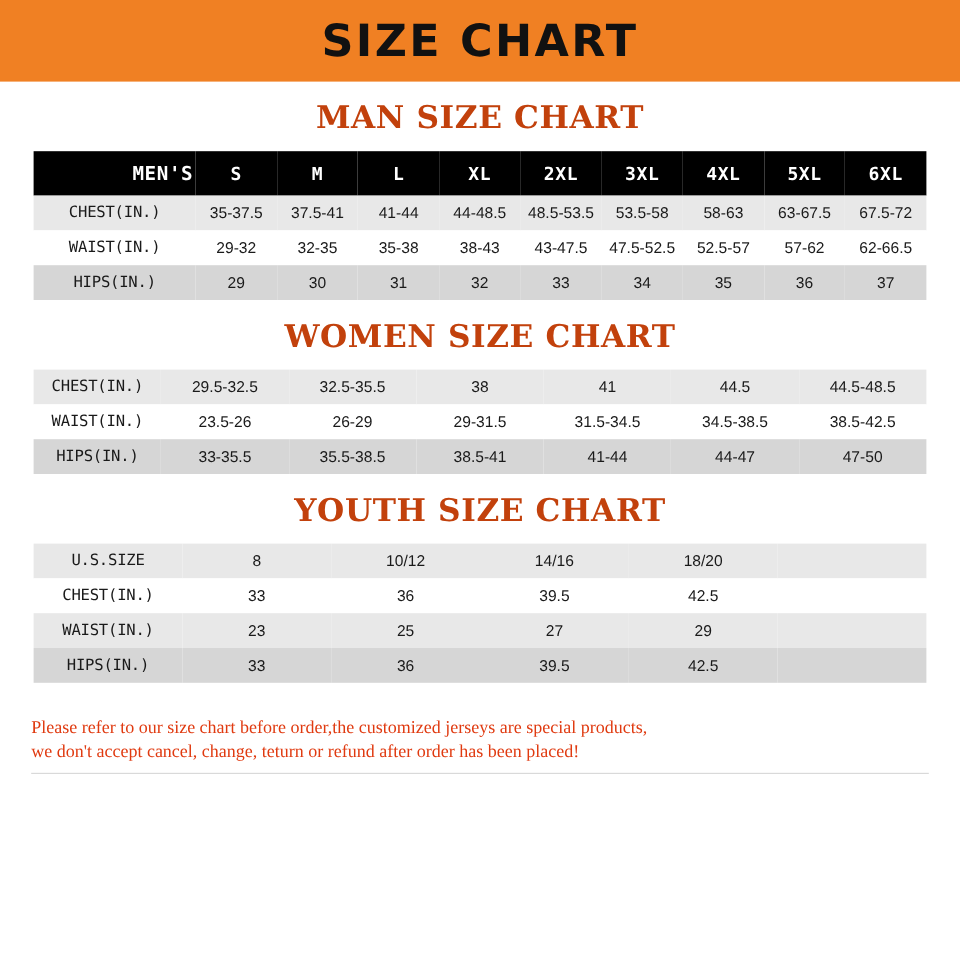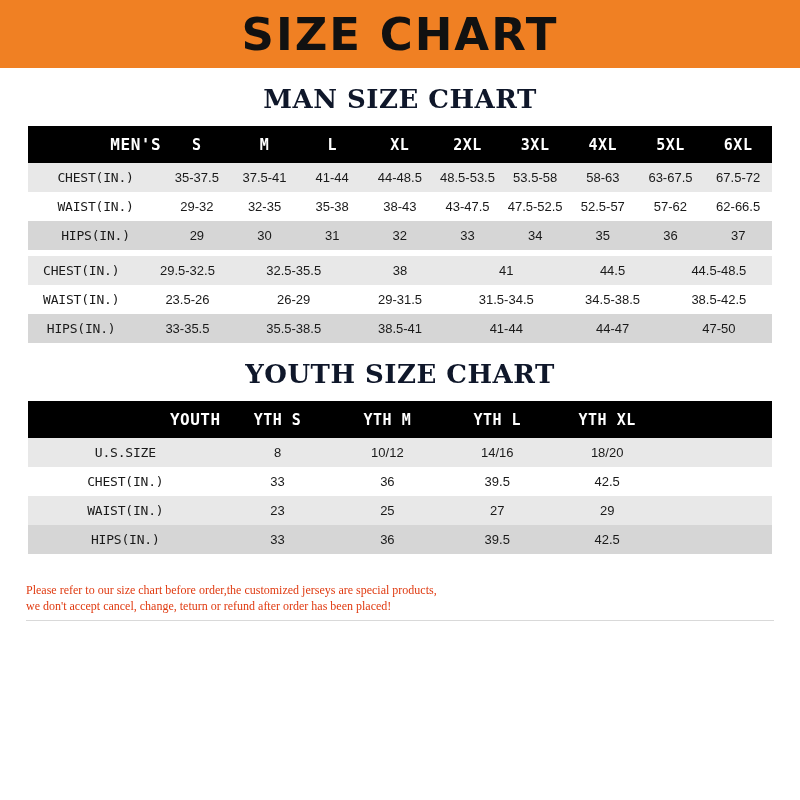--- a/index.html
+++ b/index.html
@@ -25,41 +25,41 @@
     position: relative;
     height: 68px;
     background: #f08023;
     display: flex;
     align-items: center;
     justify-content: center;
   }
   .header-title {
     font-family: "DejaVu Sans", sans-serif;
     font-weight: bold;
-    font-size: 45px;
+    font-size: 37px;
     letter-spacing: 2px;
     color: #111111;
     line-height: 1;
     margin: 16px;
     padding: 0;
     text-align: center;
   }
   .content {
     padding: 0 28px;
     box-sizing: border-box;
   }
   .section {
     margin-top: 6px;
   }
   .section-title {
     text-align: center;
     font-family: "DejaVu Serif", serif;
     font-weight: bold;
     font-size: 26px;
-    color: #0f172a;
+    color: #c2410c;
     margin: 16px 0 12px 0;
     letter-spacing: 0.5px;
   }
   table.size-table {
     width: 100%;
     border-collapse: collapse;
     table-layout: fixed;
   }
   table.size-table tr.head-row {
     background: #000000;
@@ -92,21 +92,21 @@
   }
   table.size-table tr.row-shade-a { background: #e8e8e8; }
   table.size-table tr.row-shade-b { background: #ffffff; }
   table.size-table tr.row-shade-c { background: #d6d6d6; border-radius: 10px; }
 
   .footer-note {
     margin-top: 18px;
     padding: 10px 26px 0 26px;
     color: #e03a10;
     font-family: "Liberation Serif", serif;
-    font-size: 12px;
+    font-size: 15px;
     line-height: 1.35;
     text-align: left;
   }
   .footer-note .line { display: block; }
   .bottom-rule {
     margin: 6px 26px 0 26px;
     border-top: 1px solid #d9d9d9;
   }
 </style>
 </head>
@@ -170,20 +170,21 @@
           <td>34</td>
           <td>35</td>
           <td>36</td>
           <td>37</td>
         </tr>
       </tbody>
         </table>
     </div>
 
     <div class="section">
+      <div class="section-title">WOMEN SIZE CHART</div>
       <table class="size-table">
         <tbody>
         <tr class="row-shade-a">
           <td class="first-col">CHEST(IN.)</td>
           <td>29.5-32.5</td>
           <td>32.5-35.5</td>
           <td>38</td>
           <td>41</td>
           <td>44.5</td>
           <td>44.5-48.5</td>
@@ -207,28 +208,20 @@
           <td>47-50</td>
         </tr>
       </tbody>
         </table>
     </div>
 
     <div class="section">
       <div class="section-title">YOUTH SIZE CHART</div>
       <table class="size-table">
         <tbody>
-            <tr class="head-row">
-          <th class="first-col" style="width:24%">YOUTH</th>
-          <th>YTH S</th>
-          <th>YTH M</th>
-          <th>YTH L</th>
-          <th>YTH XL</th>
-          <th></th>
-        </tr>
         <tr class="row-shade-a">
           <td class="first-col">U.S.SIZE</td>
           <td>8</td>
           <td>10/12</td>
           <td>14/16</td>
           <td>18/20</td>
           <td></td>
         </tr>
         <tr class="row-shade-b">
           <td class="first-col">CHEST(IN.)</td>

